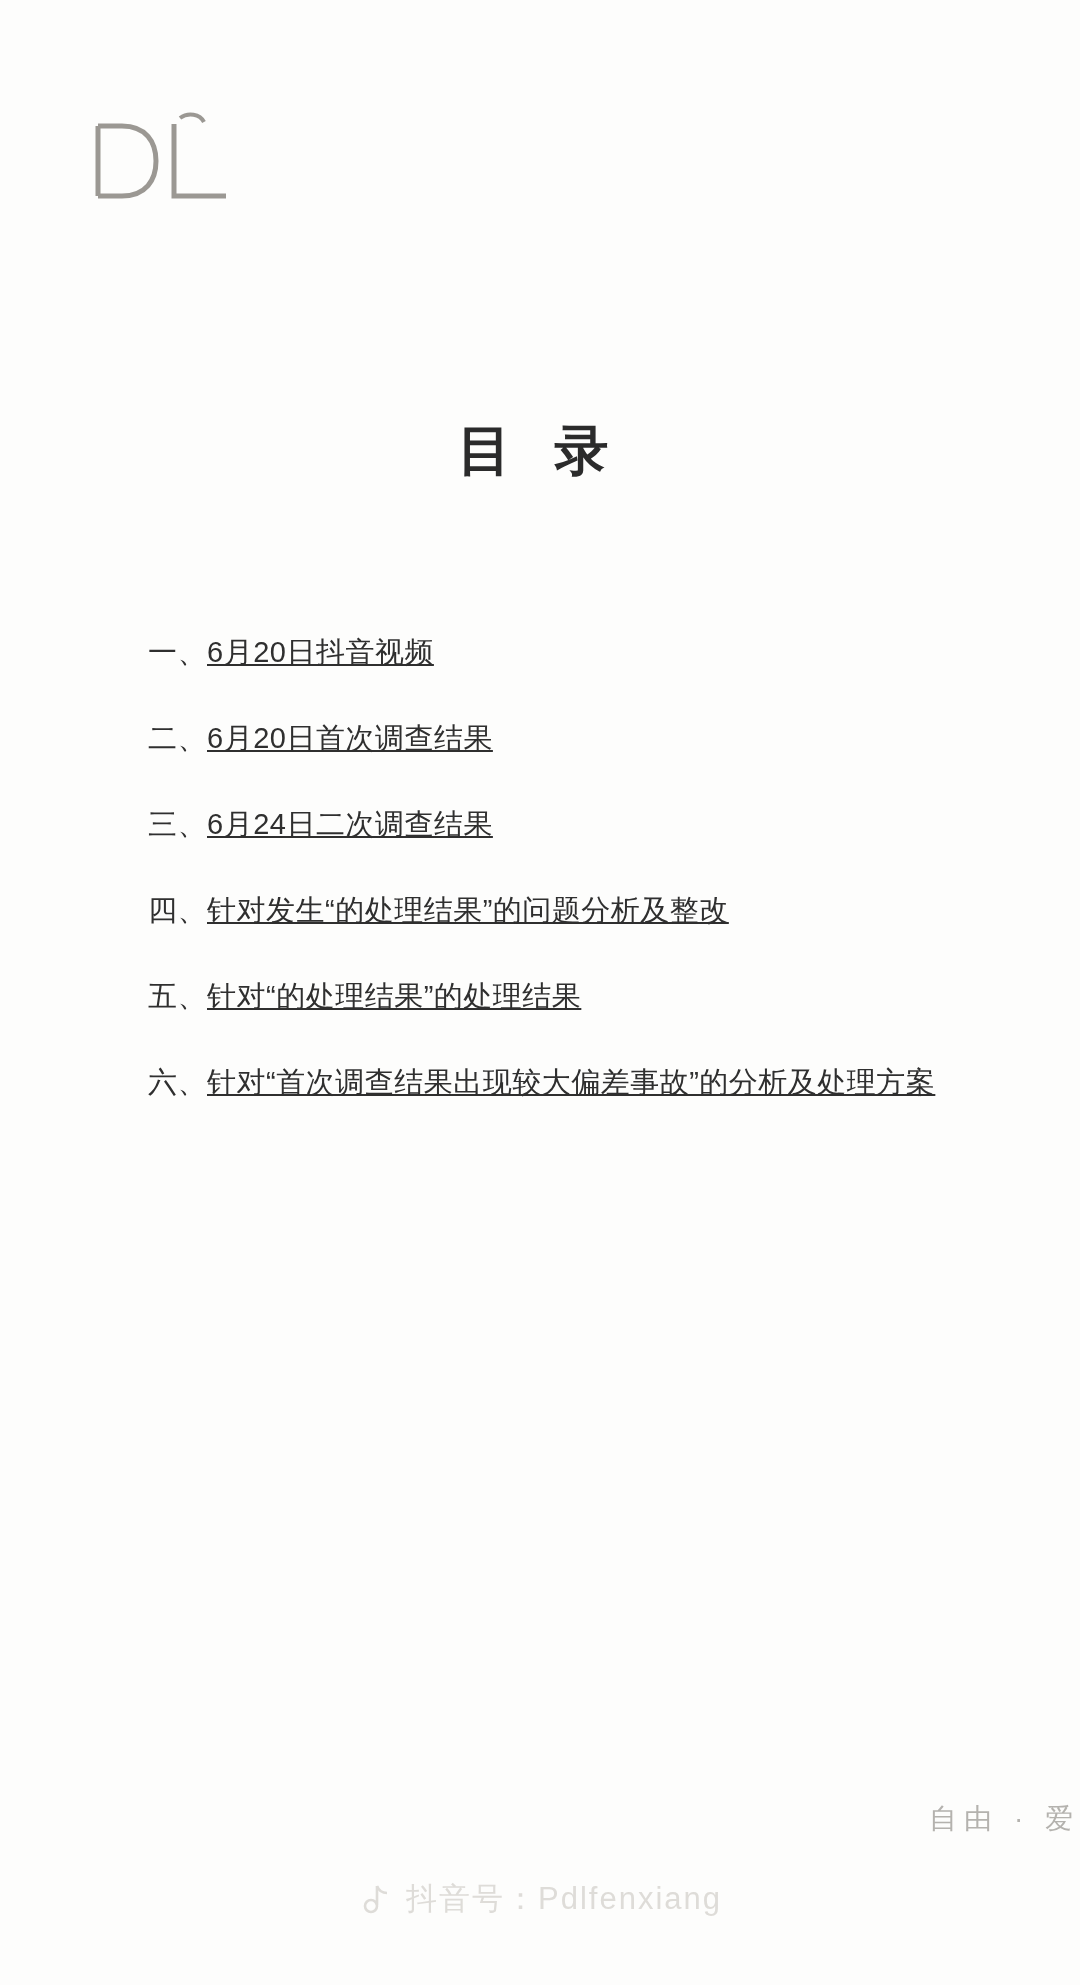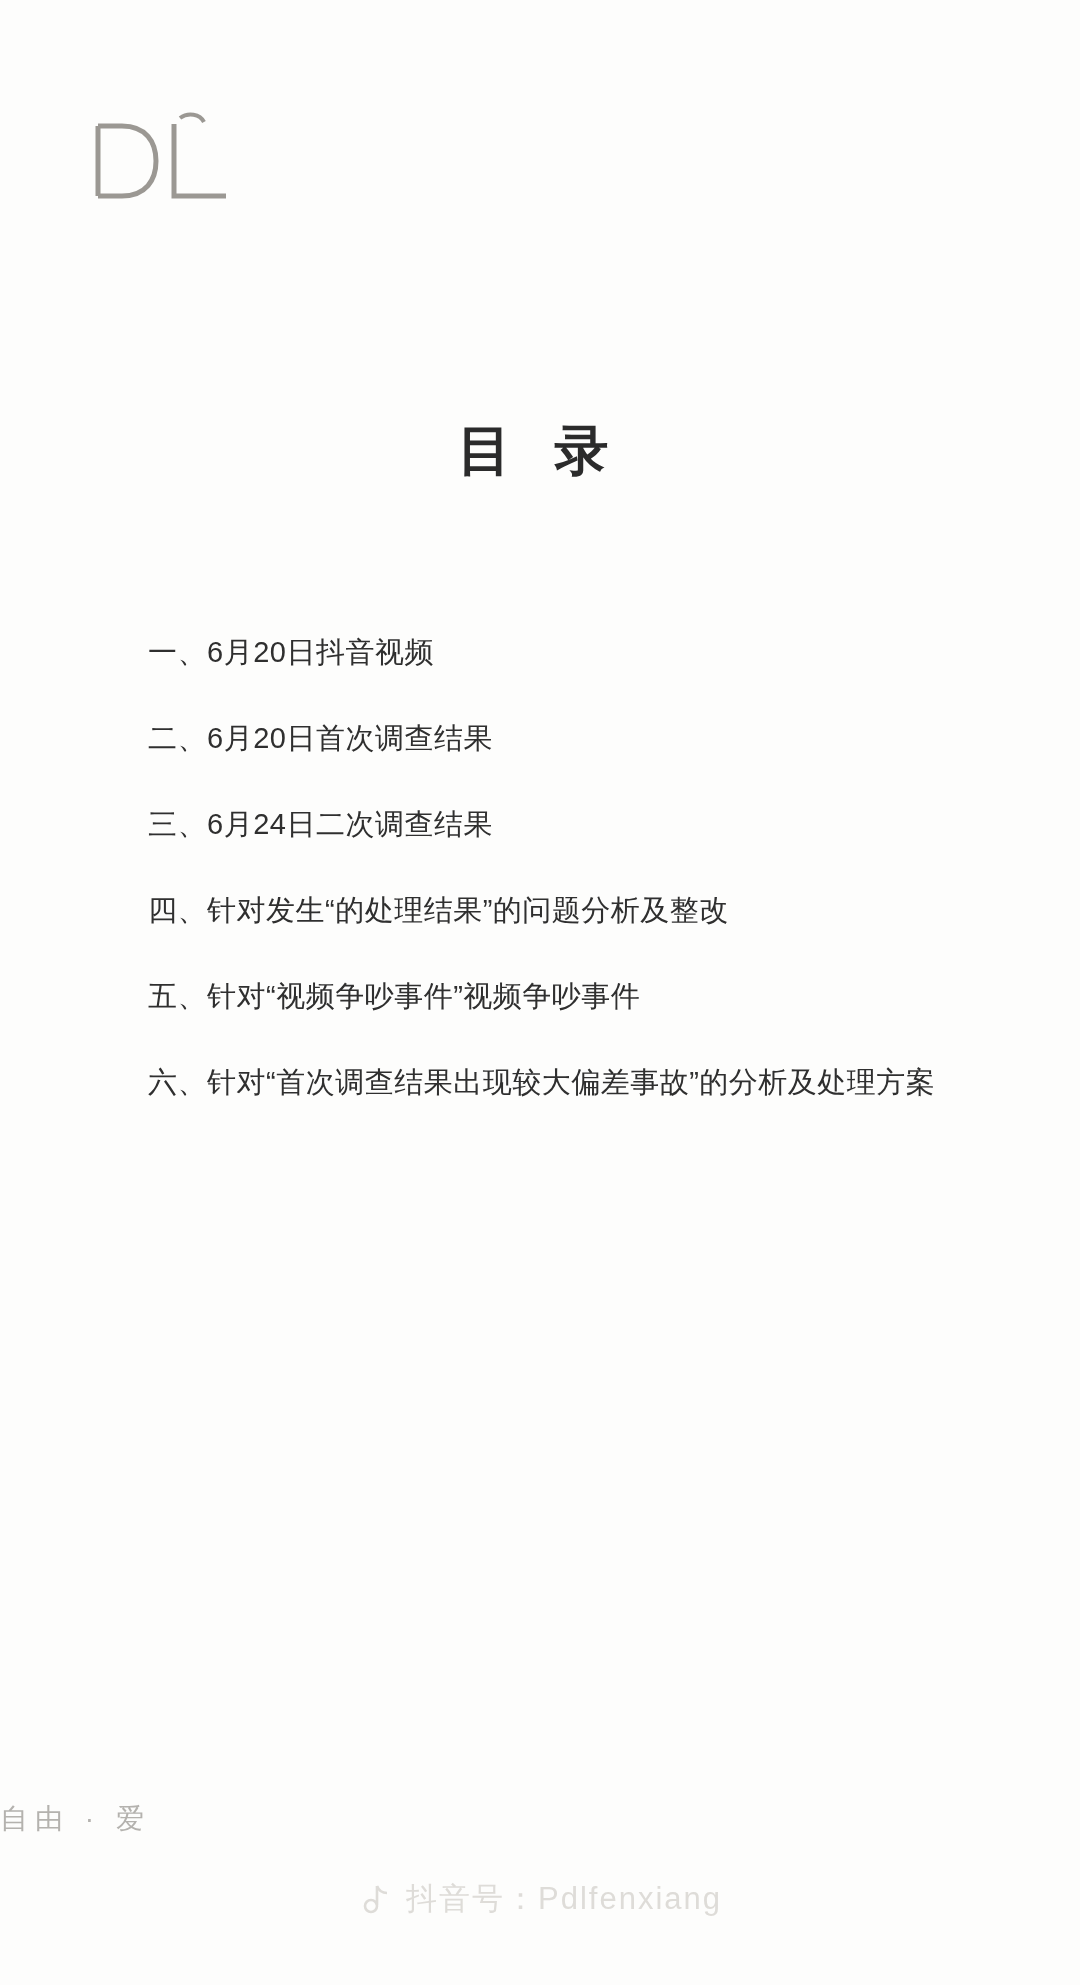--- a/index.html
+++ b/index.html
@@ -66,30 +66,31 @@
   }
   .toc-item:last-child {
     margin-bottom: 0;
   }
   .toc-num {
     white-space: nowrap;
     flex: 0 0 auto;
   }
   .toc-text {
     flex: 1 1 auto;
+    text-decoration: underline;
   }
 
   
   .footer {
     position: absolute;
     left: 0;
     right: 0;
     top: 1800px;
     display: flex;
-    justify-content: flex-start;
+    justify-content: flex-end;
     align-items: center;
     gap: 49px;
   }
   .footer-cn {
     font-size: 28px;
     letter-spacing: 7px;
     color: #b4b2ae;
   }
   .footer-en {
     font-size: 27px;
@@ -161,21 +162,21 @@
       <span class="toc-text">6月24日二次调查结果</span>
     </div>
 
     <div class="toc-item">
       <span class="toc-num">四、</span>
       <span class="toc-text">针对发生“的处理结果”的问题分析及整改</span>
     </div>
 
     <div class="toc-item">
       <span class="toc-num">五、</span>
-      <span class="toc-text">针对“视频争吵事件”视频争吵事件</span>
+      <span class="toc-text">针对“的处理结果”的处理结果</span>
     </div>
 
     <div class="toc-item">
       <span class="toc-num">六、</span>
       <span class="toc-text">针对“首次调查结果出现较大偏差事故”的分析及处理方案</span>
     </div>
 
   </div>
 
   <div class="footer">

